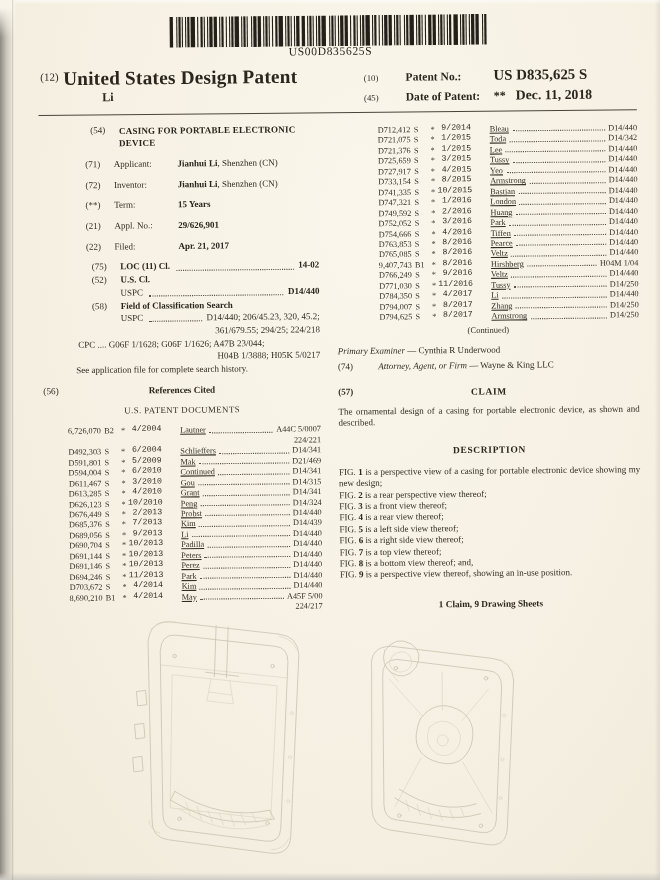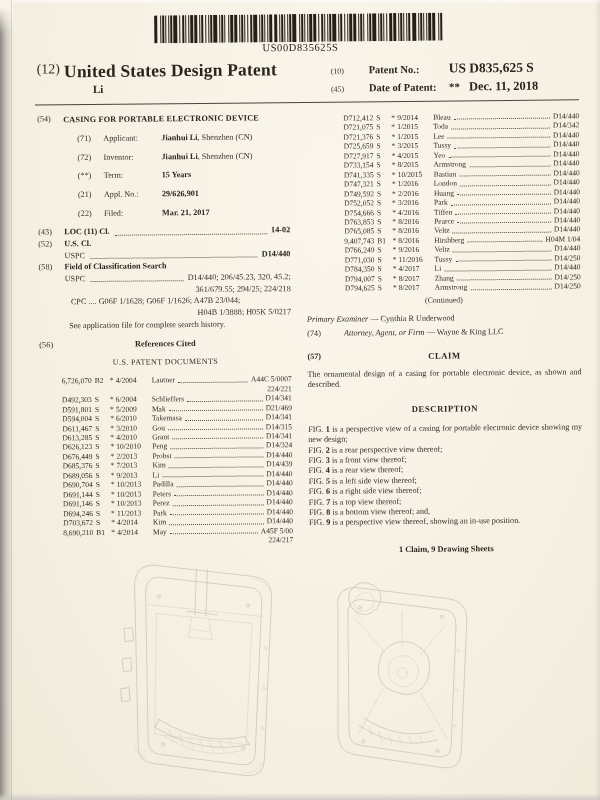--- a/index.html
+++ b/index.html
@@ -24,39 +24,39 @@
 
   
   .barcode-wrap{width:302px;margin:14px auto 0;text-align:center;}
   #barcode-svg{width:300px;height:28px;display:block;margin:0 auto;}
   #barcode-svg rect{fill:#241f18;}
   .barcode-text{font-size:10.5px;letter-spacing:.6px;margin-top:0px;color:#2a251d;}
 
   
   .header{display:flex;padding:6px 24px 0 36px;}
   .h-left{flex:1;}
-  .h-code{font-size:14px;position:relative;top:-4px;margin-right:4px;}
+  .h-code{font-size:10px;position:relative;top:-4px;margin-right:4px;}
   .h-title{font-size:17.5px;font-weight:bold;letter-spacing:.2px;display:inline;color:#2b261d;}
   .h-surname{font-size:11px;font-weight:bold;margin-left:56px;margin-top:1px;color:#2b261d;}
   .h-right{width:262px;padding-top:3px;}
   .h-row{display:flex;align-items:baseline;margin-bottom:3px;}
   .h-rcode{font-size:8px;width:38px;padding-left:16px;}
   .h-rlabel{font-weight:bold;font-size:10.5px;flex:1;color:#2b261d;}
   .h-rvalue{font-weight:bold;font-size:13.5px;width:128px;color:#2b261d;white-space:nowrap;}
   .h-rvalue2{font-weight:bold;font-size:12.5px;width:128px;color:#2b261d;white-space:nowrap;}
   .h-mark{margin-right:9px;font-size:11px;}
   .rule{border-top:1.6px solid #4a443b;margin:3px 22px 0 34px;}
 
   
   .columns{display:flex;padding:9px 22px 0 36px;gap:16px;font-size:8.2px;line-height:1.24;}
   .col-left{width:252px;}
   .col-right{flex:1;min-width:0;}
 
   .sec54{display:flex;margin-bottom:9px;}
-  .code{width:26px;flex:none;}
+  .code{width:26px;flex:none;margin-left:45px;}
   .t54{font-weight:bold;width:205px;line-height:1.35;letter-spacing:.2px;color:#2b261d;}
   .bib-row{display:flex;margin-bottom:8.5px;}
   .b-code{width:26px;flex:none;margin-left:40px;}
   .b-label{width:58px;flex:none;}
   .b-val{flex:1;}
   b,.bold{font-weight:bold;color:#2b261d;}
 
   .cls-row{display:flex;margin-bottom:1.5px;}
   .leader{flex:1;border-bottom:1.1px dotted #5a5244;margin:0 4px 2px 6px;min-width:8px;}
   .right-align{text-align:right;margin-bottom:1.5px;}
@@ -66,22 +66,22 @@
   .sec56{position:relative;text-align:center;font-weight:bold;font-size:8.4px;margin:5px 0 8px;color:#2b261d;}
   .sec56 .abs-code{position:absolute;left:0;top:0;font-weight:normal;color:#332d24;}
   .uspat{text-align:center;margin-bottom:8px;font-size:8px;letter-spacing:.4px;}
 
   .refs{font-size:7.5px;line-height:9.45px;margin-left:8px;}
   .refs-right{margin-left:24px;margin-top:2px;}
   .ref-row{display:flex;white-space:nowrap;}
   .r-num{width:44px;text-align:right;flex:none;}
   .r-kind{width:13px;padding-left:3px;flex:none;}
   .r-star{width:8px;text-align:center;flex:none;}
-  .r-date{width:31px;text-align:left;flex:none;}
-  .r-name{padding-left:5px;}
+  .r-date{width:31px;text-align:right;flex:none;font-family:Liberation Mono, monospace;}
+  .r-name{padding-left:17px;text-decoration:underline;}
   .r-leader{flex:1;border-bottom:1.1px dotted #5a5244;margin:0 3px 2px 3px;min-width:6px;}
   .r-cls{text-align:right;}
   .ref-cont{text-align:right;}
 
   .continued{text-align:center;margin:3px 0 9px;font-size:7.8px;}
   .exam-line{margin-bottom:3.5px;font-size:8.2px;}
   .exam-line i{font-style:italic;}
   .exam-code{margin-right:21px;}
 
   .claim-head{position:relative;text-align:center;font-weight:bold;font-size:8.6px;margin:13px 0 7px;letter-spacing:.6px;color:#2b261d;}
@@ -242,26 +242,26 @@
               <span class="b-val"><b>15 Years</b></span>
             </div>
             <div class="bib-row">
               <span class="b-code">(21)</span>
               <span class="b-label">Appl. No.:</span>
               <span class="b-val"><b>29/626,901</b></span>
             </div>
             <div class="bib-row">
               <span class="b-code">(22)</span>
               <span class="b-label">Filed:</span>
-              <span class="b-val"><b>Mar. 21, 2017</b></span>
+              <span class="b-val"><b>Apr. 21, 2017</b></span>
             </div>
           </div>
 
         <div class="cls-row">
-          <span class="code">(43)</span>
+          <span class="code">(75)</span>
           <span class="bold">LOC (11) Cl.</span>
           <span class="leader"></span>
           <span class="bold">14-02</span>
         </div>
         <div class="cls-row">
           <span class="code">(52)</span>
           <span class="bold">U.S. Cl.</span>
         </div>
         <div class="cls-row">
           <span class="code"></span>
@@ -316,21 +316,21 @@
               <span class="r-date">5/2009</span>
               <span class="r-name">Mak</span>
               <span class="r-leader"></span>
               <span class="r-cls">D21/469</span>
             </div>
             <div class="ref-row">
               <span class="r-num">D594,004</span>
               <span class="r-kind">S</span>
               <span class="r-star">*</span>
               <span class="r-date">6/2010</span>
-              <span class="r-name">Takemasa</span>
+              <span class="r-name">Continued</span>
               <span class="r-leader"></span>
               <span class="r-cls">D14/341</span>
             </div>
             <div class="ref-row">
               <span class="r-num">D611,467</span>
               <span class="r-kind">S</span>
               <span class="r-star">*</span>
               <span class="r-date">3/2010</span>
               <span class="r-name">Gou</span>
               <span class="r-leader"></span>

